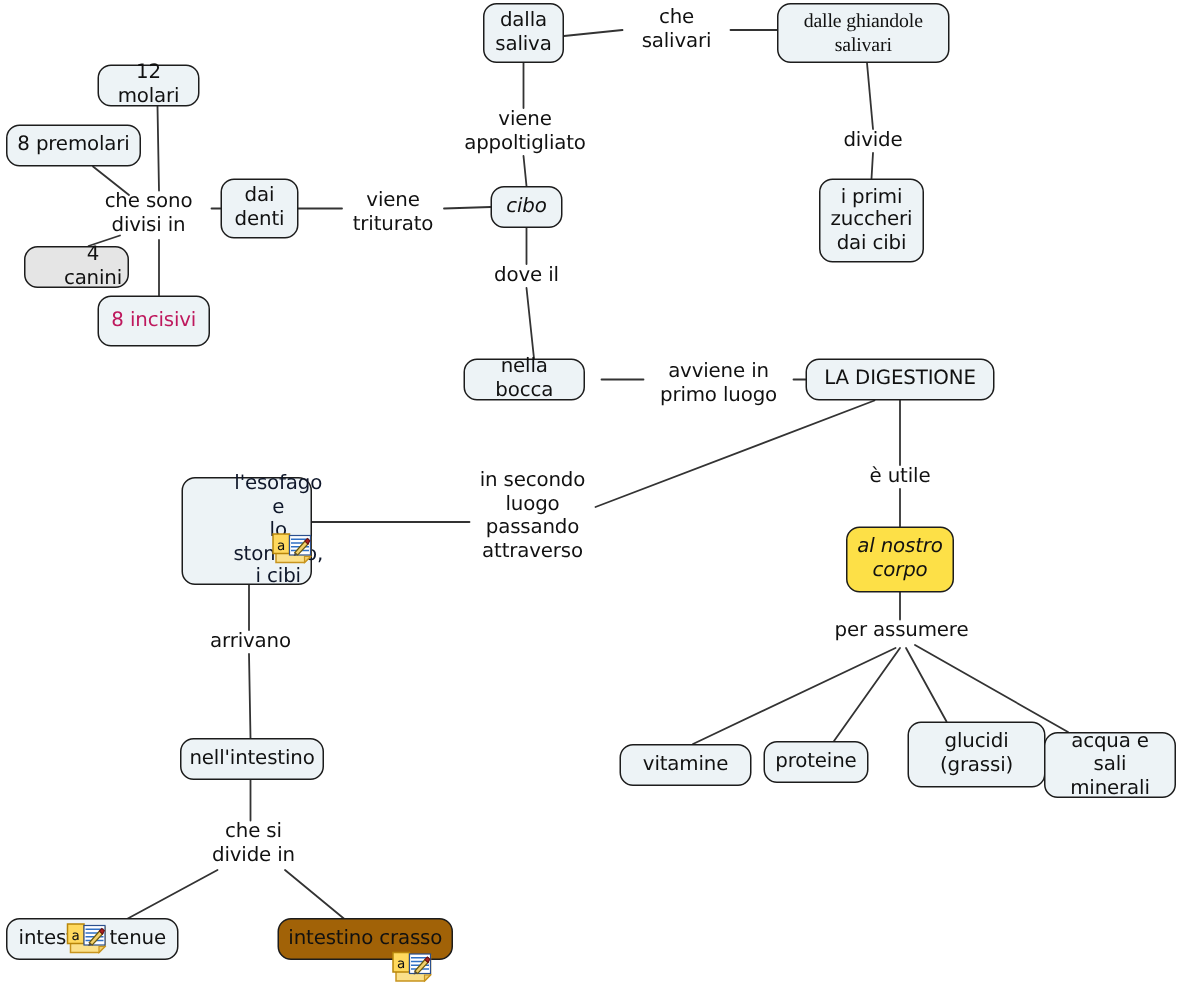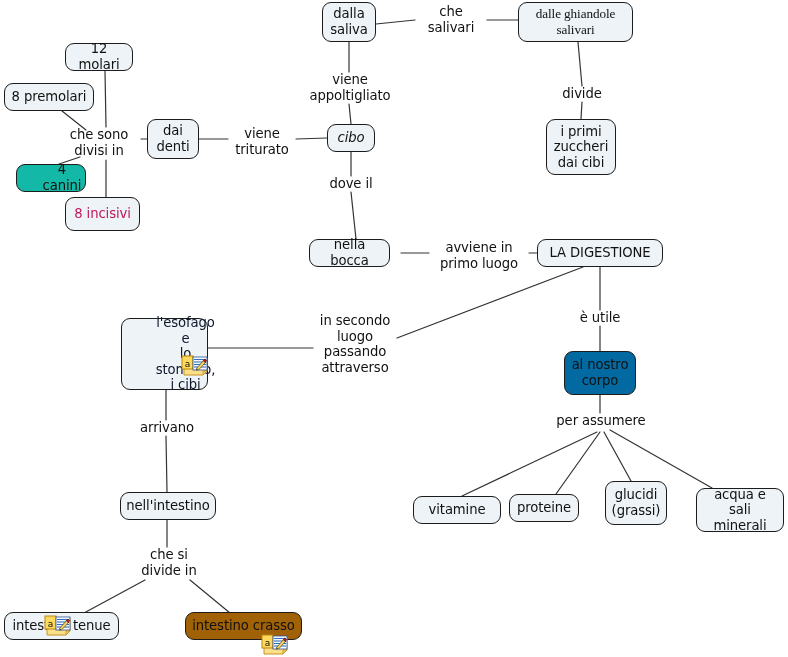--- a/index.html
+++ b/index.html
@@ -103,45 +103,45 @@
       <line x1="604" y1="432" x2="631" y2="481" stroke="#333333" stroke-width="1.2" stroke-linecap="round"></line>
       <line x1="610" y1="430" x2="712" y2="488" stroke="#333333" stroke-width="1.2" stroke-linecap="round"></line>
       <line x1="167" y1="520" x2="167" y2="547" stroke="#333333" stroke-width="1.2" stroke-linecap="round"></line>
       <line x1="145" y1="580" x2="84" y2="613" stroke="#333333" stroke-width="1.2" stroke-linecap="round"></line>
       <line x1="190" y1="580" x2="230" y2="613" stroke="#333333" stroke-width="1.2" stroke-linecap="round"></line>
     </svg>
 
   <div id="node-layer">
       <div class="node" style="left: 65px; top: 43px; width: 68px; height: 28px; background: rgb(237, 243, 246); border-color: rgb(28, 28, 28); color: rgb(17, 17, 17);">12 molari</div>
       <div class="node" style="left: 4px; top: 83px; width: 90px; height: 28px; background: rgb(237, 243, 246); border-color: rgb(28, 28, 28); color: rgb(17, 17, 17);">8 premolari</div>
-      <div class="node" style="left: 16px; top: 164px; width: 70px; height: 28px; background: #14b8a6; border-color: rgb(28, 28, 28); color: rgb(17, 17, 17); padding-left: 28px;">4 canini</div>
+      <div class="node" style="left: 16px; top: 164px; width: 70px; height: 28px; background: #e5e5e5; border-color: rgb(28, 28, 28); color: rgb(17, 17, 17); padding-left: 28px;">4 canini</div>
       <div class="node" style="left: 65px; top: 197px; width: 75px; height: 34px; background: rgb(237, 243, 246); border-color: rgb(28, 28, 28); color: #be185d;">8 incisivi</div>
       <div class="node" style="left: 147px; top: 119px; width: 52px; height: 40px; background: rgb(237, 243, 246); border-color: rgb(28, 28, 28); color: rgb(17, 17, 17);">dai
 denti</div>
       <div class="node" style="left: 322px; top: 2px; width: 54px; height: 40px; background: rgb(237, 243, 246); border-color: rgb(28, 28, 28); color: rgb(17, 17, 17);">dalla
 saliva</div>
       <div class="node" style="left: 518px; top: 2px; width: 115px; height: 40px; background: rgb(237, 243, 246); border-color: rgb(28, 28, 28); color: rgb(17, 17, 17); font-family: Liberation Serif, serif;">dalle ghiandole
 salivari</div>
       <div class="node" style="left: 546px; top: 119px; width: 70px; height: 56px; background: rgb(237, 243, 246); border-color: rgb(28, 28, 28); color: rgb(17, 17, 17);">i primi
 zuccheri
 dai cibi</div>
       <div class="node" style="left: 327px; top: 124px; width: 48px; height: 28px; background: rgb(237, 243, 246); border-color: rgb(28, 28, 28); color: rgb(17, 17, 17); font-style: italic;">cibo</div>
       <div class="node" style="left: 309px; top: 239px; width: 81px; height: 28px; background: rgb(237, 243, 246); border-color: rgb(28, 28, 28); color: rgb(17, 17, 17);">nella bocca</div>
       <div class="node" style="left: 537px; top: 239px; width: 126px; height: 28px; background: rgb(237, 243, 246); border-color: rgb(28, 28, 28); color: rgb(17, 17, 17);">LA DIGESTIONE</div>
       <div class="node" style="left: 121px; top: 318px; width: 87px; height: 72px; background: rgb(237, 243, 246); border-color: rgb(28, 28, 28); color: #0f172a; padding-left: 48px;">l'esofago e
 lo stomaco,
 i cibi</div>
-      <div class="node" style="left: 564px; top: 351px; width: 72px; height: 44px; background: #0369a1; border-color: rgb(28, 28, 28); color: rgb(17, 17, 17);">al nostro
+      <div class="node" style="left: 564px; top: 351px; width: 72px; height: 44px; background: #fde047; border-color: rgb(28, 28, 28); color: rgb(17, 17, 17); font-style: italic;">al nostro
 corpo</div>
       <div class="node" style="left: 120px; top: 492px; width: 96px; height: 28px; background: rgb(237, 243, 246); border-color: rgb(28, 28, 28); color: rgb(17, 17, 17);">nell'intestino</div>
       <div class="node" style="left: 4px; top: 612px; width: 115px; height: 28px; background: rgb(237, 243, 246); border-color: rgb(28, 28, 28); color: rgb(17, 17, 17);">intestino tenue</div>
       <div class="node" style="left: 185px; top: 612px; width: 117px; height: 28px; background: #a16207; border-color: rgb(28, 28, 28); color: rgb(17, 17, 17);">intestino crasso</div>
       <div class="node" style="left: 413px; top: 496px; width: 88px; height: 28px; background: rgb(237, 243, 246); border-color: rgb(28, 28, 28); color: rgb(17, 17, 17);">vitamine</div>
       <div class="node" style="left: 509px; top: 494px; width: 70px; height: 28px; background: rgb(237, 243, 246); border-color: rgb(28, 28, 28); color: rgb(17, 17, 17);">proteine</div>
-      <div class="node" style="left: 605px; top: 481px; width: 62px; height: 44px; background: rgb(237, 243, 246); border-color: rgb(28, 28, 28); color: rgb(17, 17, 17);">glucidi
+      <div class="node" style="left: 605px; top: 481px; width: 92px; height: 44px; background: rgb(237, 243, 246); border-color: rgb(28, 28, 28); color: rgb(17, 17, 17);">glucidi
 (grassi)</div>
       <div class="node" style="left: 696px; top: 488px; width: 88px; height: 44px; background: rgb(237, 243, 246); border-color: rgb(28, 28, 28); color: rgb(17, 17, 17);">acqua e
 sali minerali</div>
     </div>
   <div id="label-layer">
       <div class="link-label" style="left: 57px; top: 127px; width: 84px; color: rgb(17, 17, 17);">che sono
 divisi in</div>
       <div class="link-label" style="left: 228px; top: 126px; width: 68px; color: rgb(17, 17, 17);">viene
 triturato</div>
       <div class="link-label" style="left: 415px; top: 4px; width: 72px; color: rgb(17, 17, 17);">che

